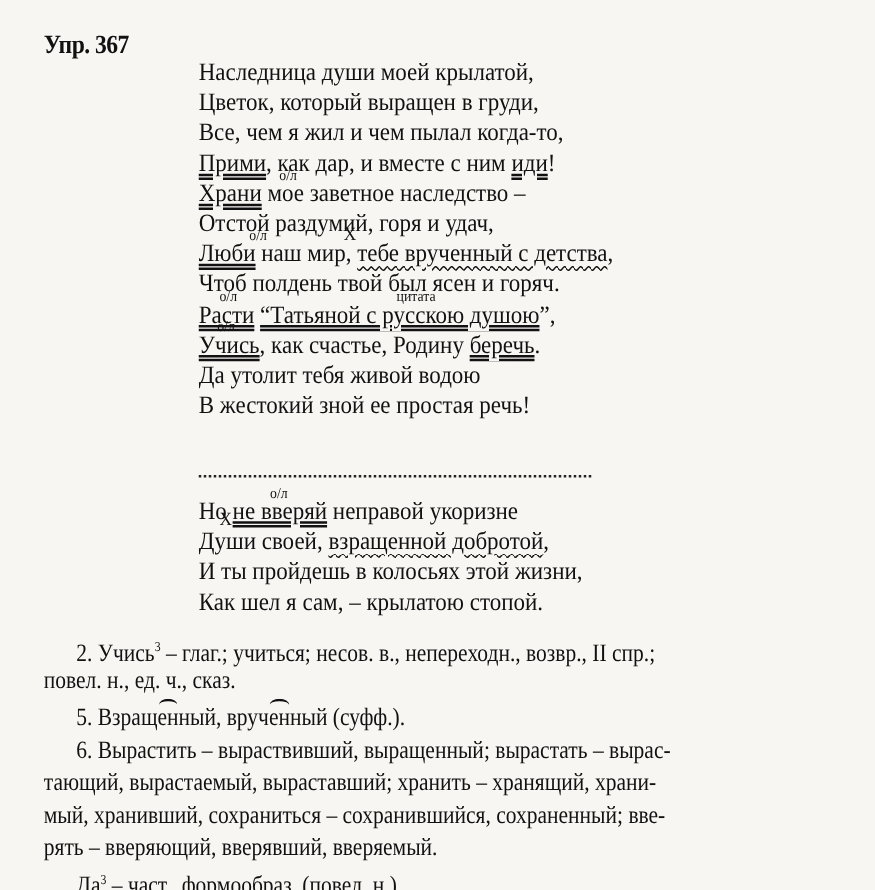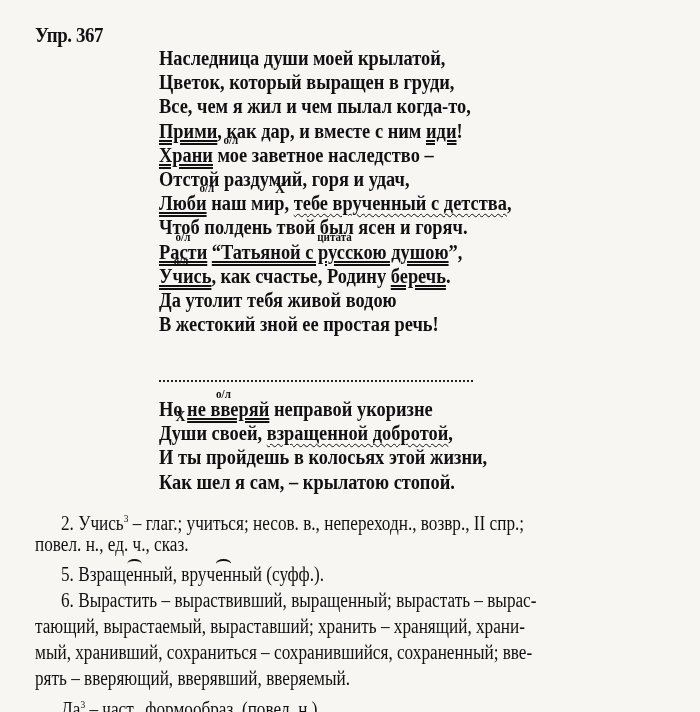--- a/index.html
+++ b/index.html
@@ -10,21 +10,21 @@
     color:#111;
     position:relative;
   }
   .page { position:absolute; left:0; top:0; width:585px; height:712px;margin-top:16px; }
   .title {
     position:absolute; left:35px; top:7px;
     font-family: "Liberation Serif", serif;
     font-weight:bold; font-size:21px; letter-spacing:-0.5px;
     transform:scaleX(0.9); transform-origin:left;
   }
-  .poem { position:absolute; left:159px; top:30px;font-weight:bold; }
+  .poem { position:absolute; left:159px; top:30px; }
   .line {
     position:relative; height:24.2px; line-height:24px;
     font-size:20px; white-space:nowrap;
     transform:scaleX(0.92); transform-origin:left;
   }
   .u2 { text-decoration: underline double; text-underline-offset:2px; text-decoration-thickness:1.5px; }
   .wavy { text-decoration: underline wavy; text-underline-offset:3px; text-decoration-thickness:1px; }
   .ann {
     position:absolute; font-size:12px; line-height:12px; top:-9px;
     font-family:"Liberation Serif", serif;

